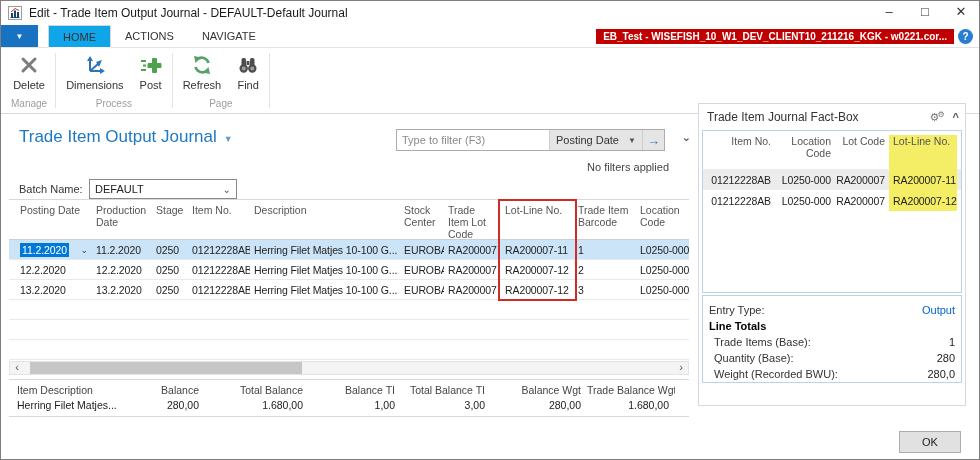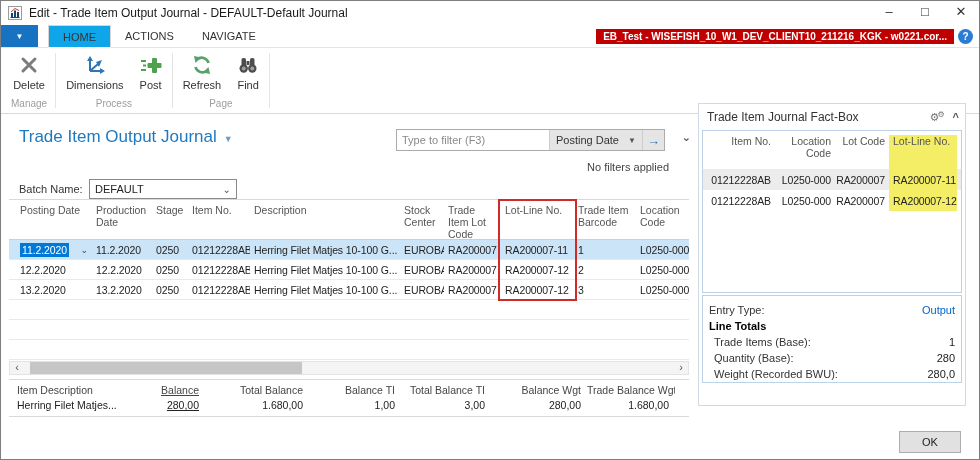--- a/index.html
+++ b/index.html
@@ -75,21 +75,21 @@
   .hs-btn { width:14px; text-align:center; font-size:11px; color:#555; line-height:11px; }
   .hs-track { flex:1; position:relative; }
   .hs-thumb { position:absolute; left:6px; top:0; width:272px; height:12px; background:#c6c6c6; }
 
   
   .totals { position:absolute; left:0; top:264px; width:680px; border-top:1px solid #d9d9d9; border-bottom:1px solid #d9d9d9; padding:4px 0 5px; }
   .t-row { display:flex; }
   .t-cell { font-size:10.5px; color:#444; text-align:right; padding-right:6px; white-space:nowrap; overflow:hidden; }
   .t-cell.first { text-align:left; padding-left:8px; padding-right:0; }
   .t-val { color:#222; }
-  .t0 { width:120px; } .t1 { width:76px;text-decoration:underline; } .t2 { width:104px; } .t3 { width:92px; } .t4 { width:90px; } .t5 { width:96px; } .t6 { width:88px; }
+  .t0 { width:120px; } .t1 { width:76px; } .t2 { width:104px; } .t3 { width:92px; } .t4 { width:90px; } .t5 { width:96px; } .t6 { width:88px; }
   .t-row.values { margin-top:3px; }
 
   
   .factbox { position:absolute; left:697px; top:102px; width:268px; height:303px; border:1px solid #cfdae4; background:#fff; }
   .fb-header { display:flex; align-items:center; padding:6px 6px 4px 8px; }
   .fb-title { font-size:12px; color:#333; }
   .fb-icons { margin-left:auto; display:flex; align-items:center; color:#777; }
   .gear-big { font-size:11px; } .gear-small { font-size:8px; margin-left:-2px; margin-top:-6px; }
   .fb-collapse { font-size:11px; font-weight:bold; color:#555; margin-left:8px; }
   .fb-tablebox { position:absolute; left:3px; top:26px; width:260px; height:163px; border:1px solid #bcd2e8; background:#fff; }

